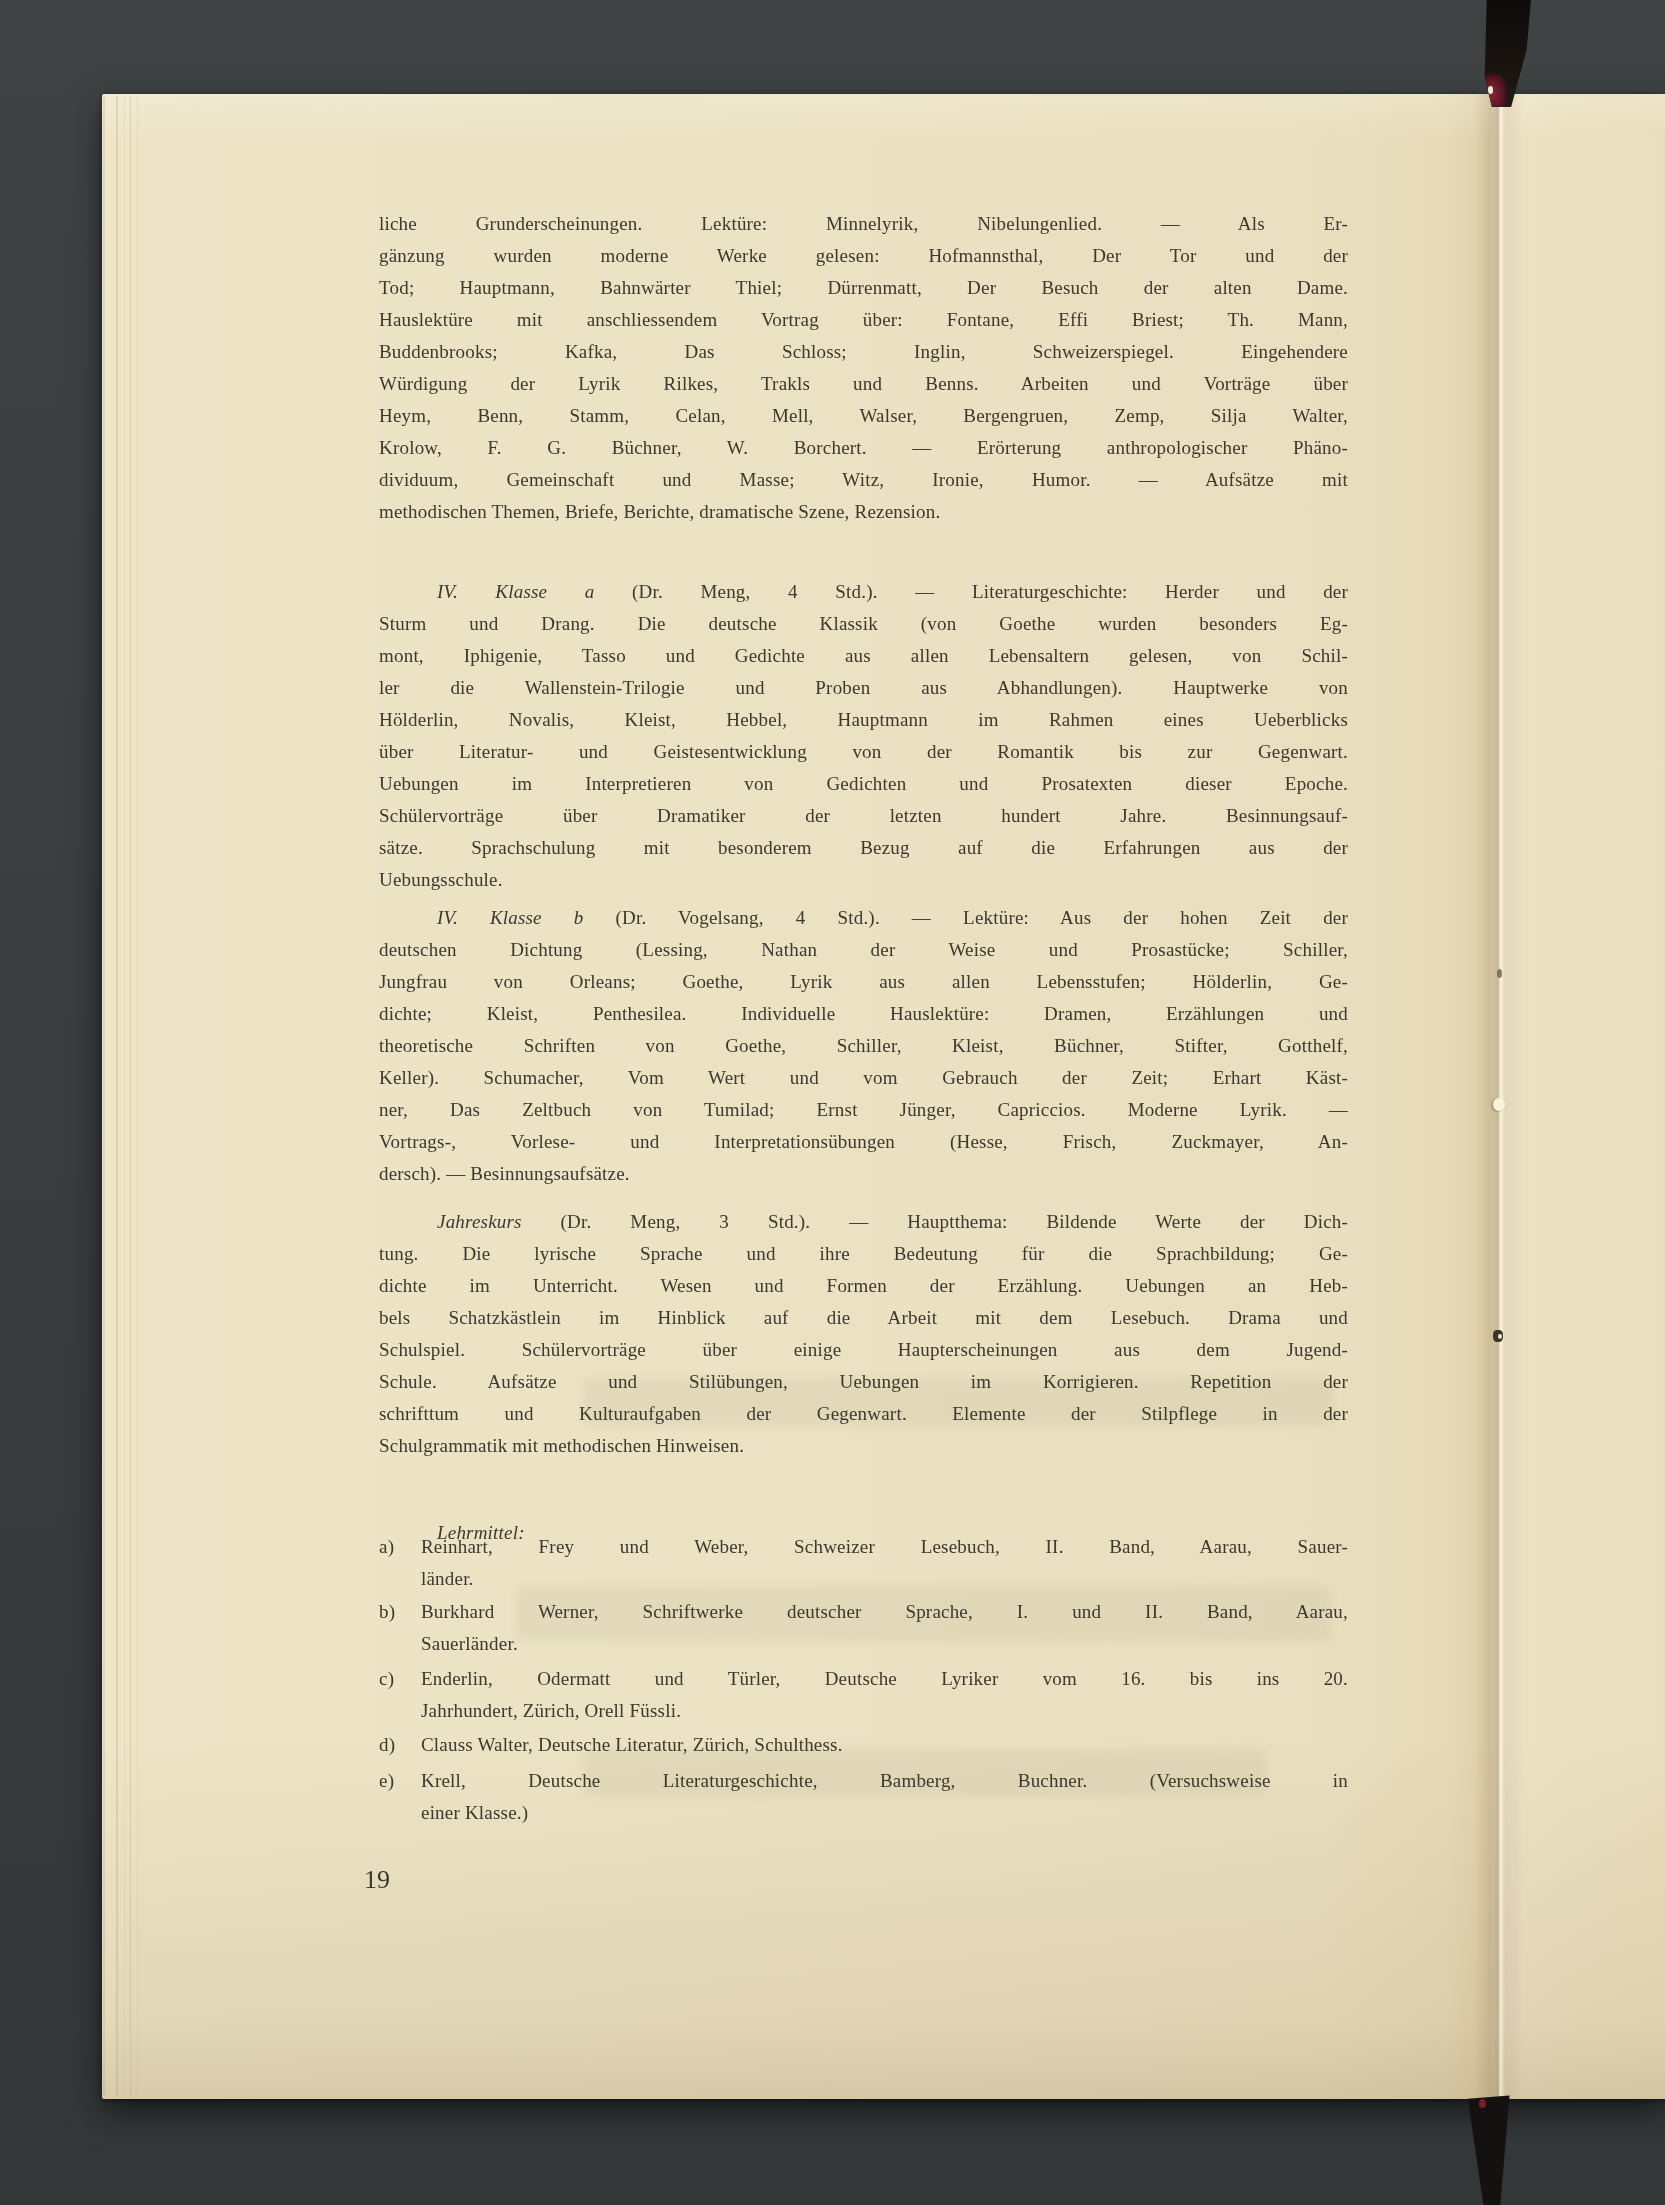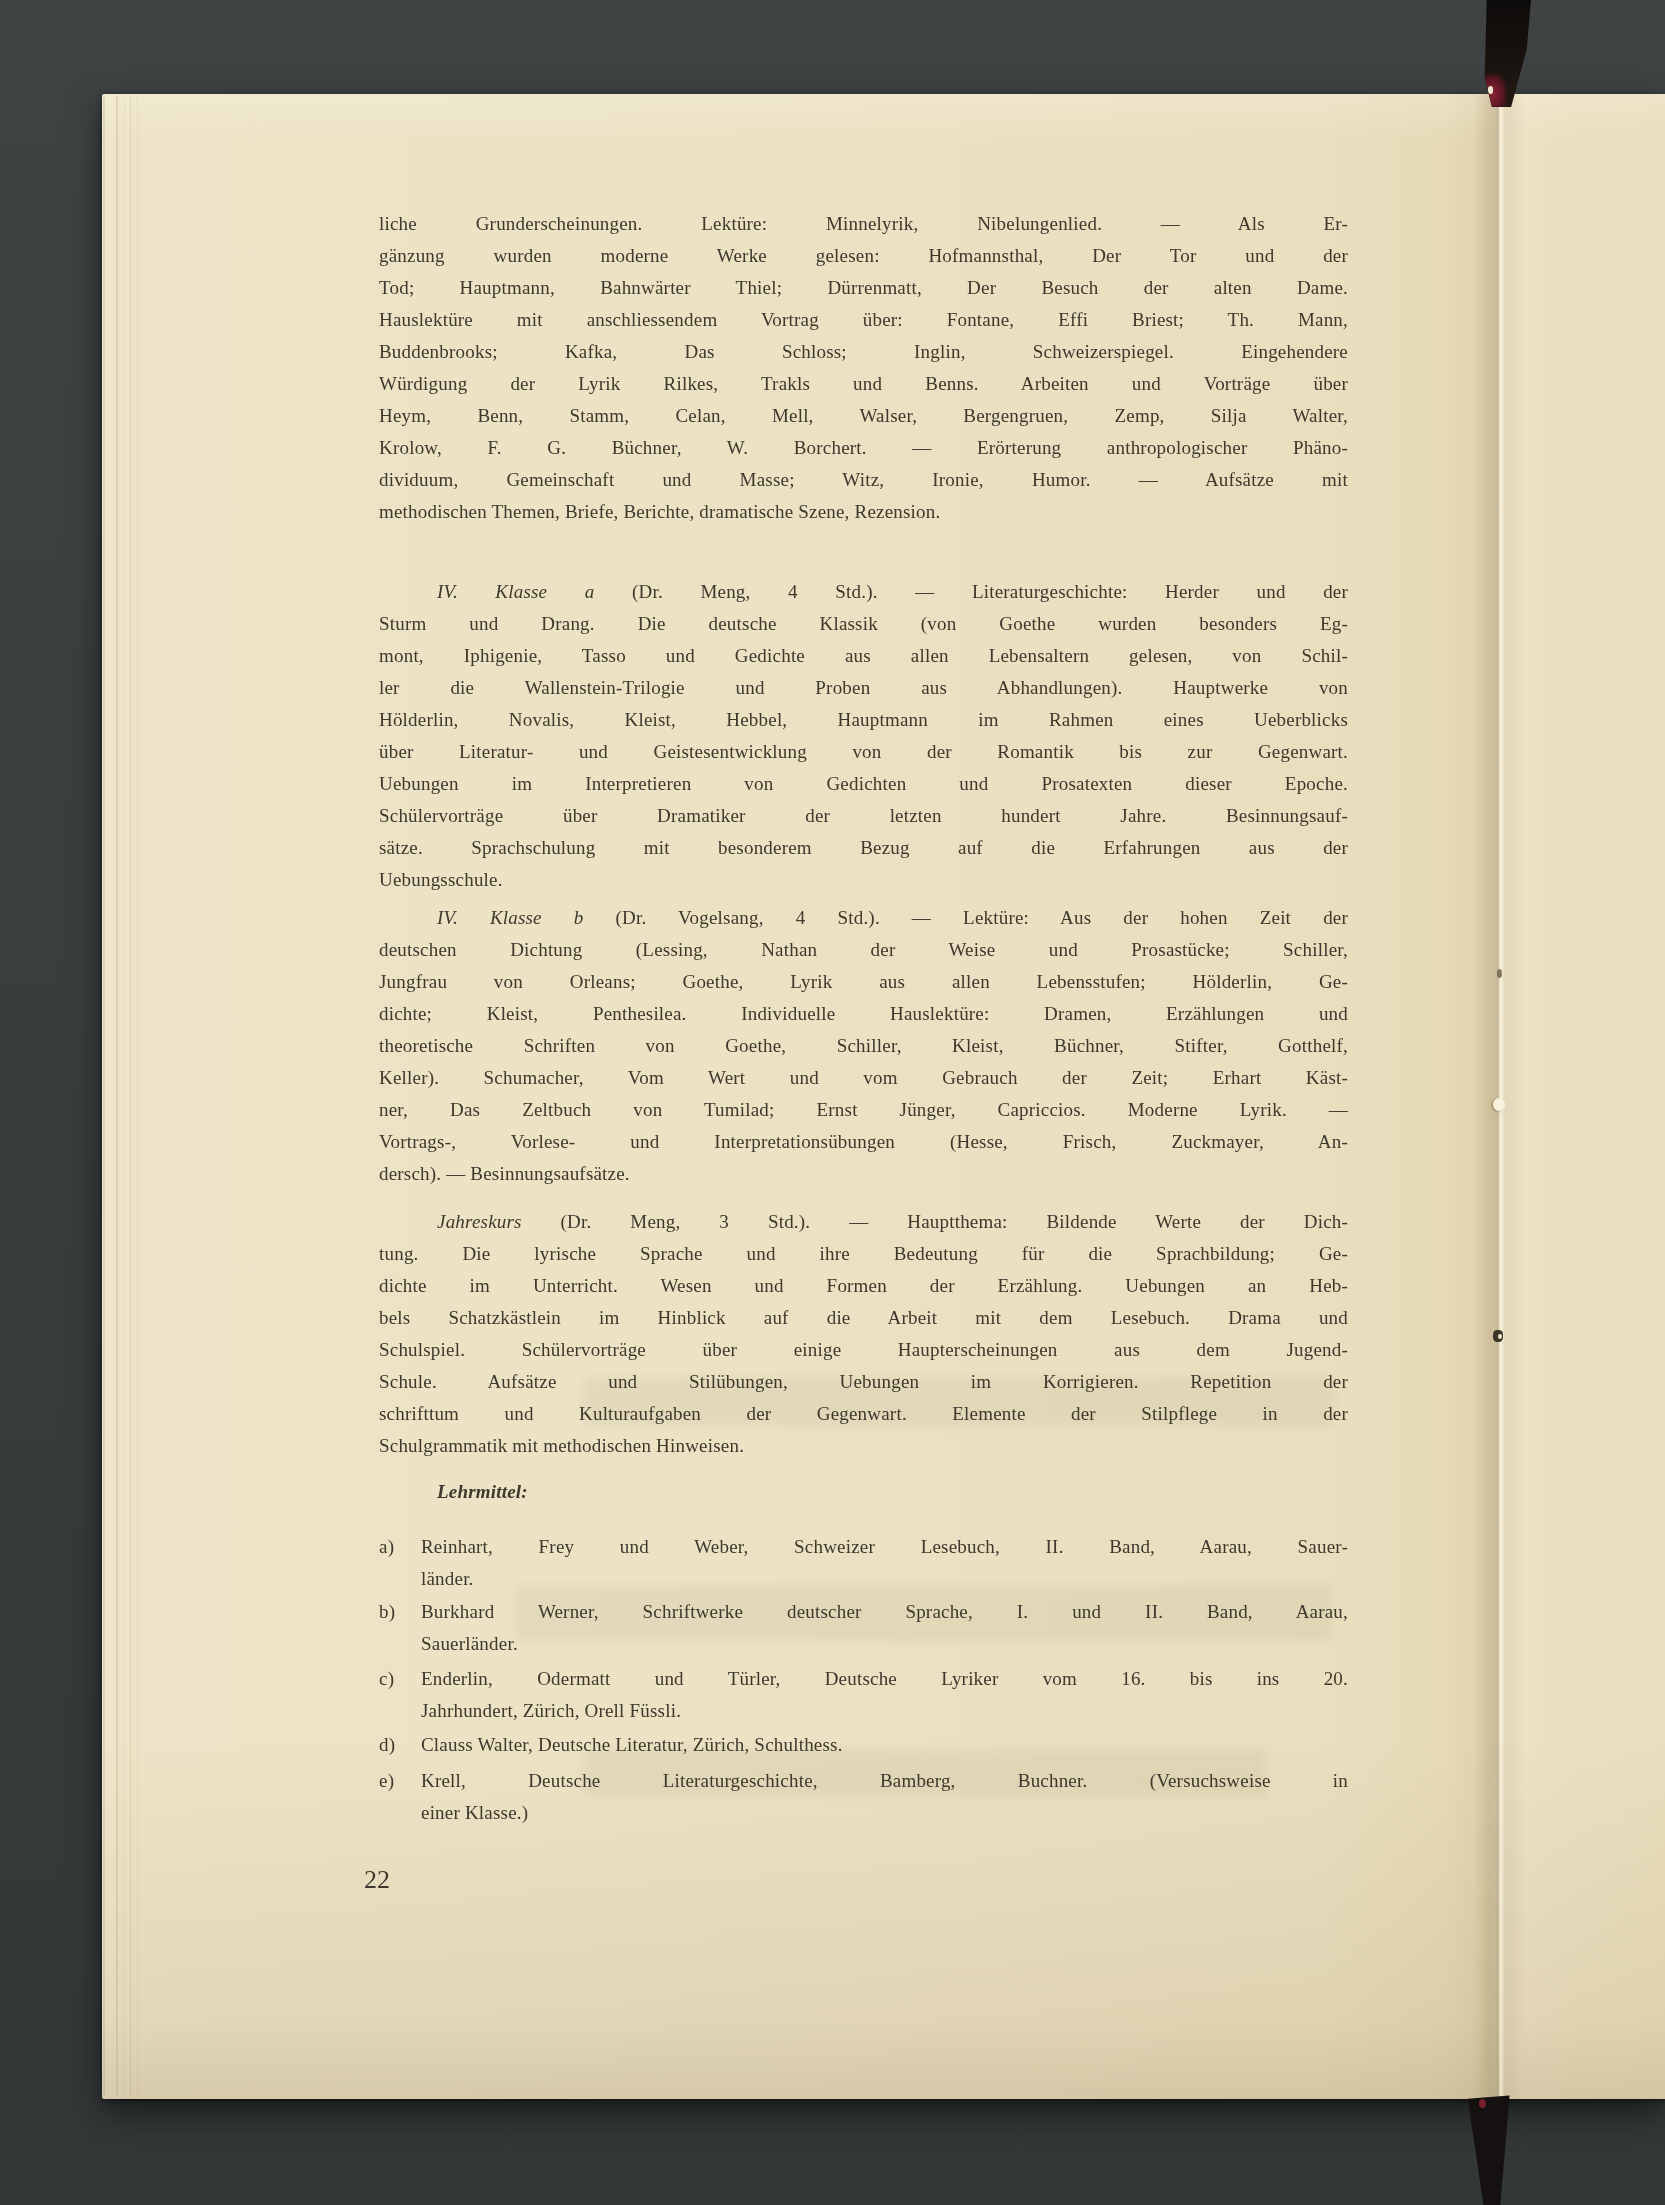--- a/index.html
+++ b/index.html
@@ -73,21 +73,21 @@
   .text-layer{
     position:absolute;left:379px;top:0;width:969px;height:2205px;
     font-size:19px;line-height:32px;color:#3e382d;letter-spacing:0.2px;
   }
   .tblock{position:absolute;left:0;width:100%;}
   .tl{text-align:justify;text-align-last:justify;height:32px;overflow:hidden;}
   .tl-last{text-align-last:left;}
   .tl-first{padding-left:58px;}
   .lead-italic{font-style:italic;}
   .b1{top:208px;} .b2{top:576px;} .b3{top:902px;} .b4{top:1206px;}
-  .lehrmittel{top:1476px;font-style:italic;padding-left:58px;font-weight:bold;}
+  .lehrmittel{top:1517px;font-style:italic;padding-left:58px;}
   .book-item{position:absolute;left:0;width:100%;}
   .bk-a{top:1531px;} .bk-b{top:1596px;} .bk-c{top:1663px;} .bk-d{top:1729px;} .bk-e{top:1765px;}
   .book-marker{position:absolute;left:0;top:0;width:38px;}
   .book-lines{margin-left:42px;}
   .page-number{position:absolute;left:364px;top:1864px;font-size:26px;line-height:32px;color:#3e382d;}
 </style>
 </head>
 <body>
 
 <div class="stage">
@@ -199,21 +199,21 @@
     <div class="book-item bk-e">
       <span class="book-marker">e)</span>
       <div class="book-lines">
           <div class="tl">Krell, Deutsche Literaturgeschichte, Bamberg, Buchner. (Versuchsweise in</div>
           <div class="tl tl-last">einer Klasse.)</div>
         </div>
     </div>
 
   </div>
 
-  <div class="page-number">22</div>
+  <div class="page-number">19</div>
 
   <div class="ribbon-top">
     <div class="ribbon-red"></div>
     <div class="ribbon-speck"></div>
   </div>
   <div class="wedge-bottom">
     <div class="wedge-red"></div>
   </div>
 
 </div>

